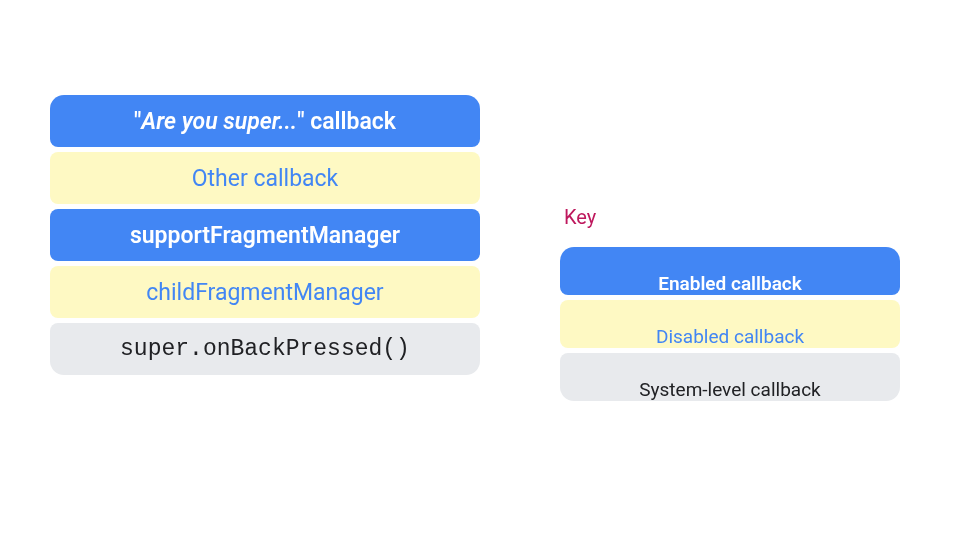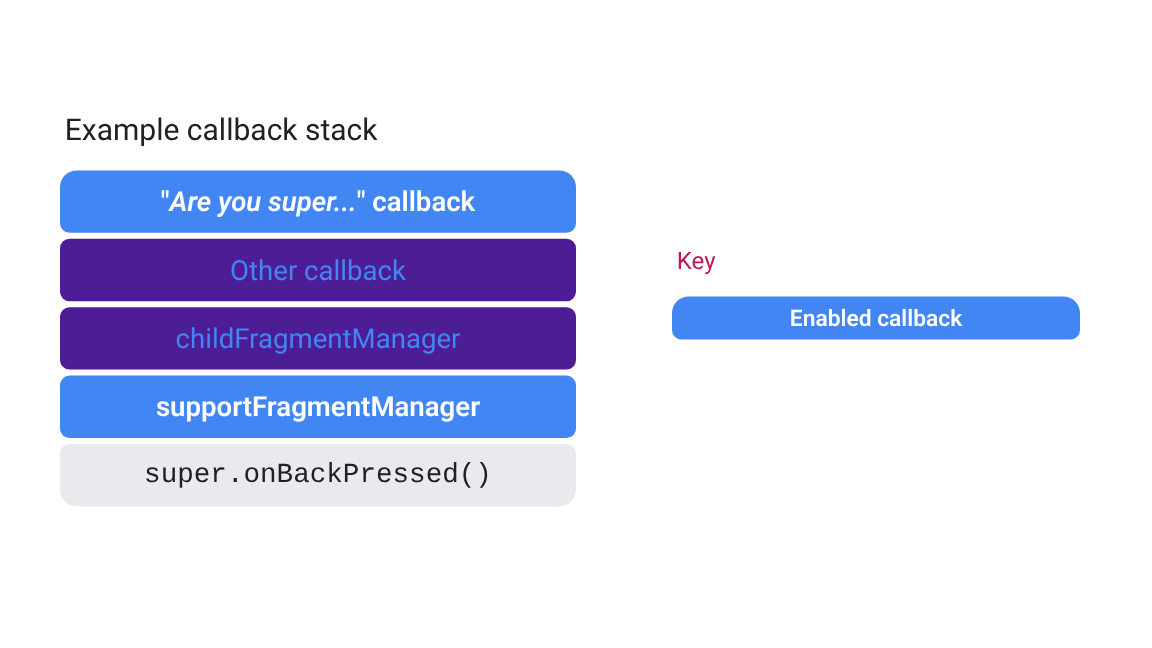--- a/index.html
+++ b/index.html
@@ -50,21 +50,21 @@
     .stack-item.last {
       border-radius: 8px 8px 14px 14px;
       font-family: Liberation Mono, monospace;
     }
     .enabled {
       background: #4286f4;
       color: #ffffff;
       font-weight: 600;
     }
     .disabled {
-      background: #4c1d95;
+      background: #fef9c3;
       color: #4286f4;
     }
     .system {
       background: #e8eaed;
       color: #202124;
     }
     .key-section {
       flex: 0 0 auto;
       width: 340px;
       margin-top: 110px;
@@ -75,24 +75,24 @@
       color: #be185d;
       margin-bottom: 18px;
       padding-left: 4px;
     }
     .key-list {
       display: flex;
       flex-direction: column;
       gap: 5px;
     }
     .key-item {
-      height: 36px;
+      height: 48px;
       border-radius: 8px;
       display: flex;
-      align-items: center;
+      align-items: flex-end;
       justify-content: center;
       font-size: 19px;
       font-weight: 400;
     }
     .key-item.first {
       border-radius: 14px 14px 8px 8px;
     }
     .key-item.last {
       border-radius: 8px 8px 14px 14px;
     }
@@ -102,43 +102,48 @@
     }
     .italic {
       font-style: italic;
     }
   </style>
 </head>
 <body>
 
 <div class="container">
   <div class="stack-section">
-    <div class="stack-title">Example callback stack</div>
     <div class="stack">
       <div class="stack-item enabled first">
         <span>
           <span>"</span><span class="italic">Are you super...</span><span>" callback</span>
         </span>
       </div>
       <div class="stack-item disabled">
         <span>Other callback</span>
       </div>
+      <div class="stack-item enabled">
+        <span>supportFragmentManager</span>
+      </div>
       <div class="stack-item disabled">
         <span>childFragmentManager</span>
-      </div>
-      <div class="stack-item enabled">
-        <span>supportFragmentManager</span>
       </div>
       <div class="stack-item system last">
         <span>super.onBackPressed()</span>
       </div>
     </div>
   </div>
 
   <div class="key-section">
     <div class="key-title">Key</div>
     <div class="key-list">
       <div class="key-item enabled first">
         <span>Enabled callback</span>
       </div>
+      <div class="key-item disabled">
+        <span>Disabled callback</span>
+      </div>
+      <div class="key-item system last">
+        <span>System-level callback</span>
+      </div>
     </div>
   </div>
 </div>
 
 </body></html>

